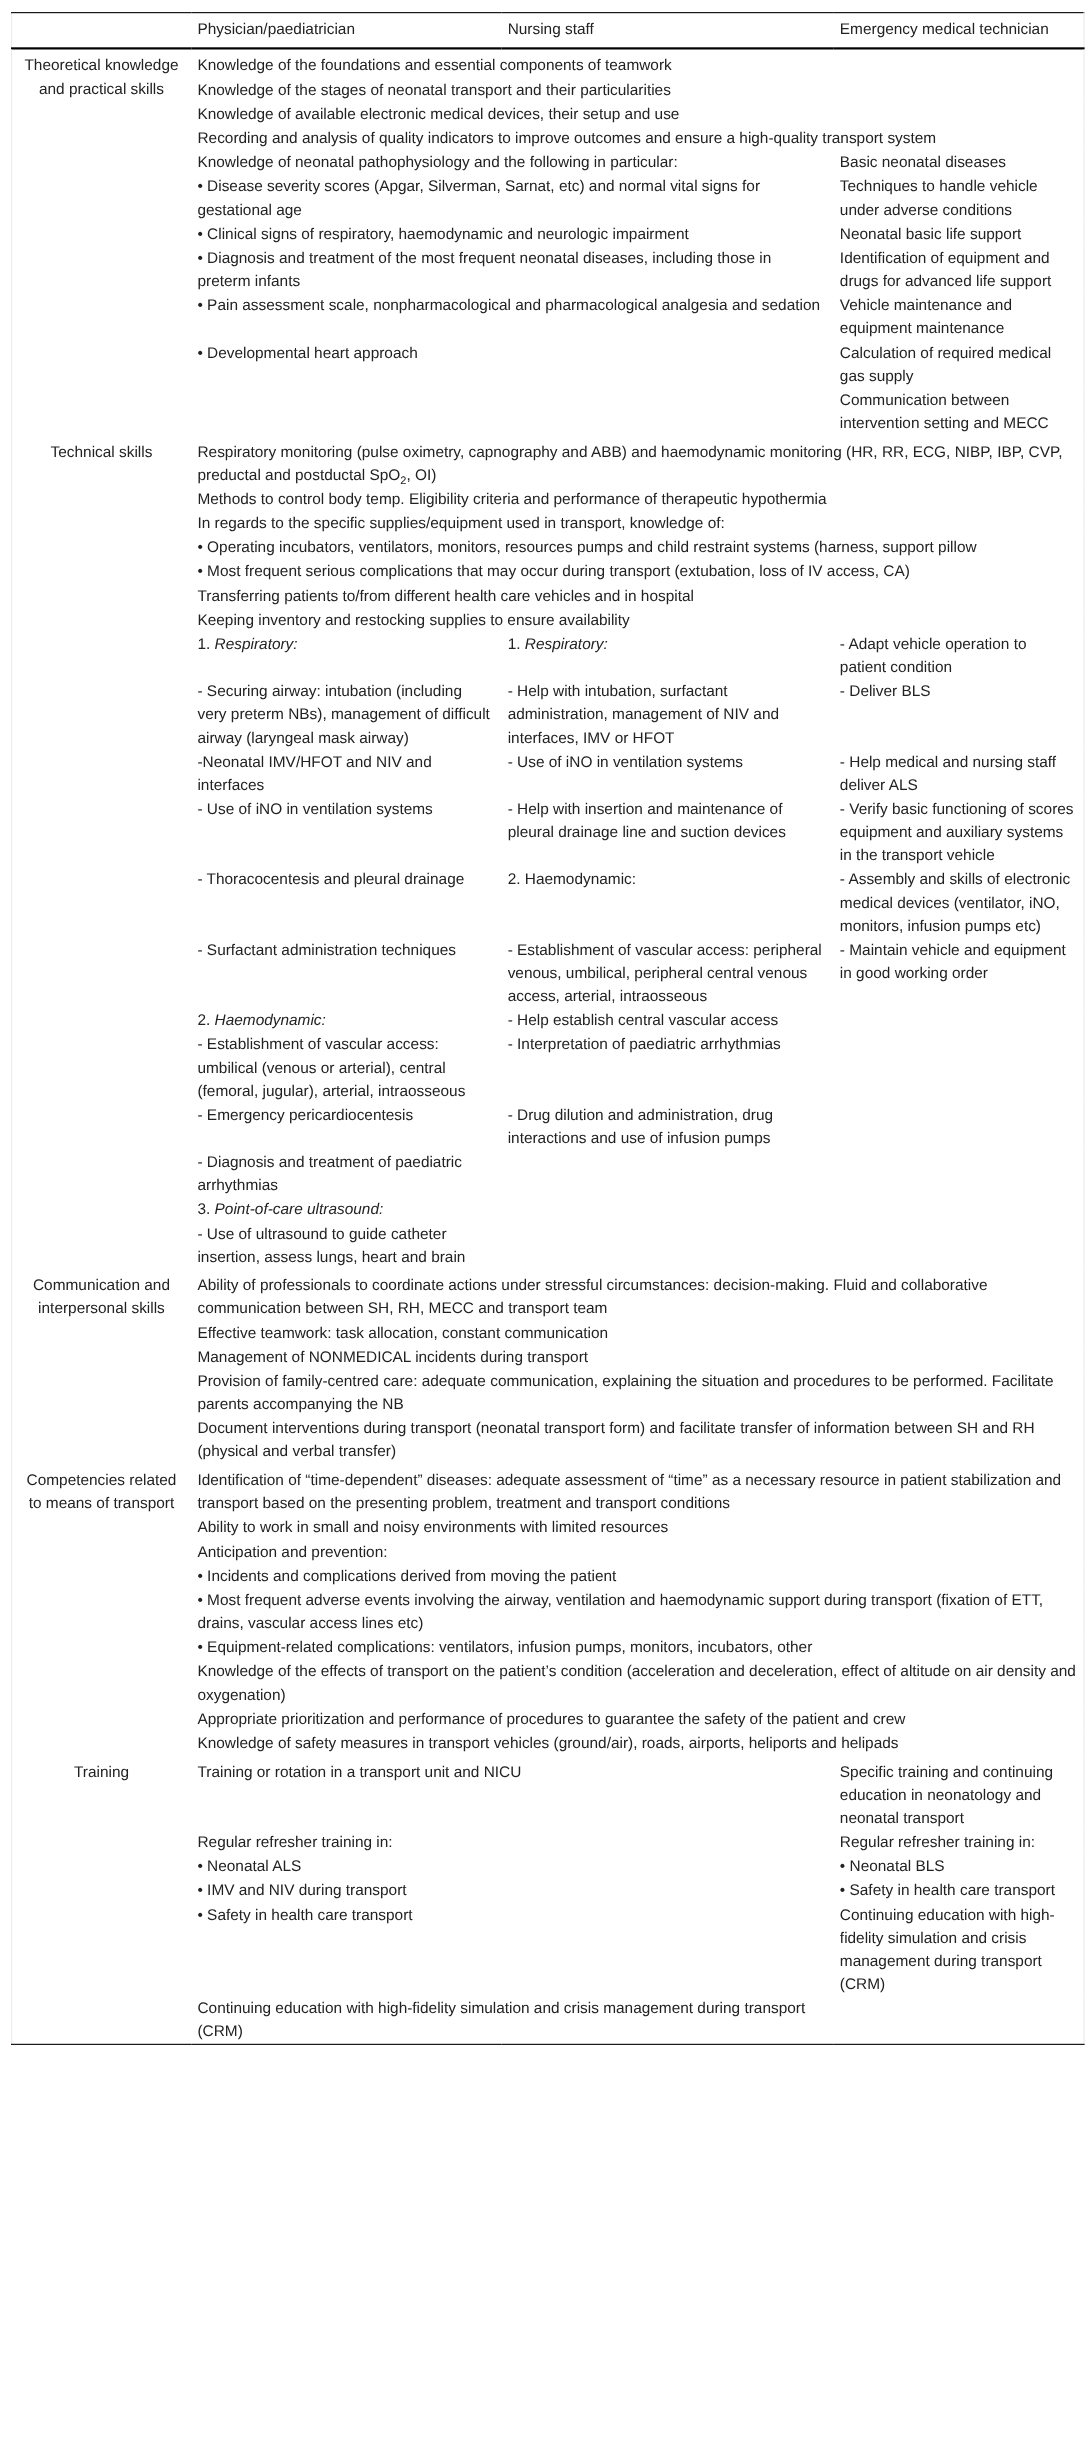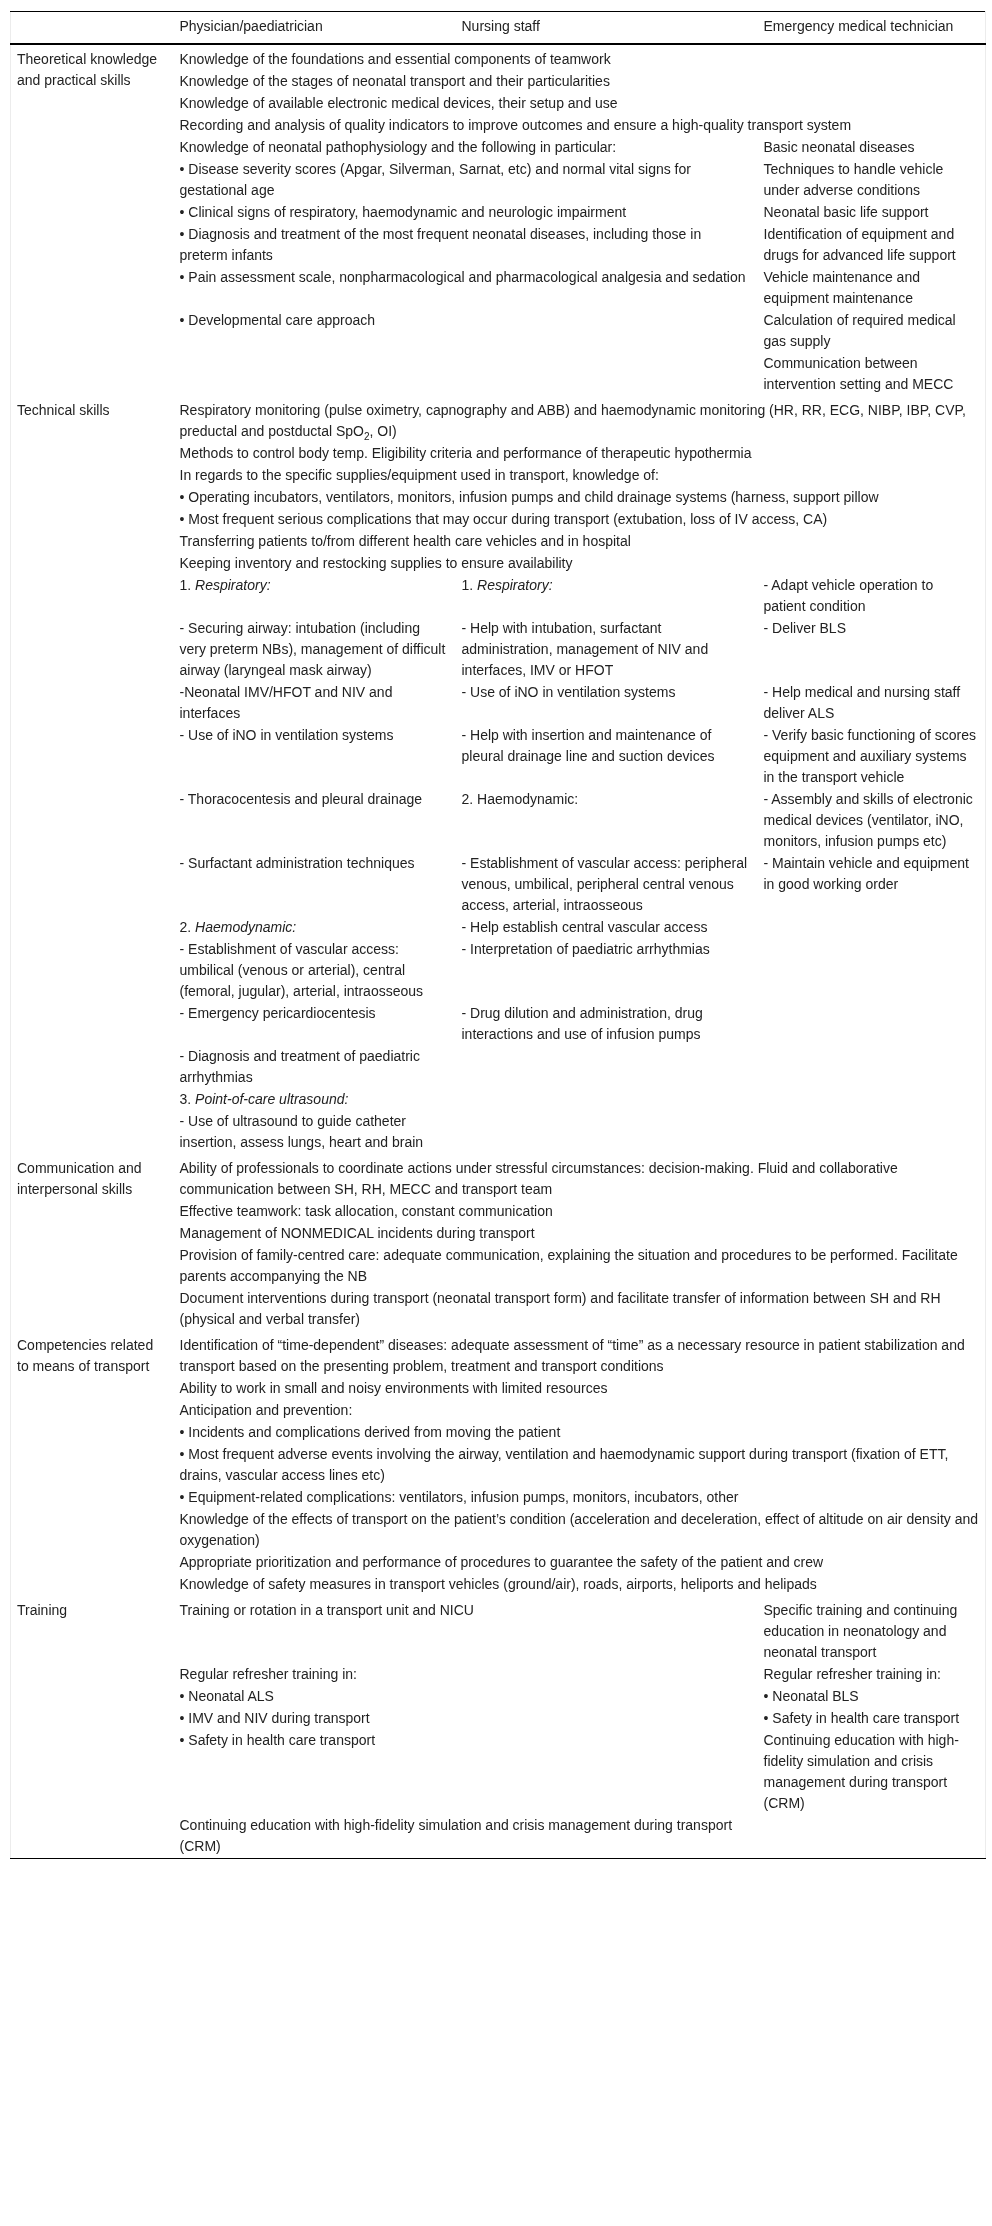--- a/index.html
+++ b/index.html
@@ -26,21 +26,21 @@
     text-align: left;
     padding: 4px 6px 6px 6px;
     border-bottom: 2px solid #000;
     vertical-align: top;
   }
   thead th.cat { text-align: center; }
   td {
     vertical-align: top;
     padding: 0 6px 1px 6px;
   }
-  td.cat { padding-top: 3px; }
+  td.cat { text-align: center; padding-top: 3px; }
   tr.first td { padding-top: 4px; }
   tr.first td.cat { padding-top: 4px; }
   sub { font-size: 10px; line-height: 0; }
   i { }
 </style>
 </head>
 <body>
 
 <div class="wrap">
   <table class="comp">
@@ -86,39 +86,39 @@
         </tr>
         <tr>
           <td colspan="2">• Diagnosis and treatment of the most frequent neonatal diseases, including those in preterm infants</td>
           <td>Identification of equipment and drugs for advanced life support</td>
         </tr>
         <tr>
           <td colspan="2">• Pain assessment scale, nonpharmacological and pharmacological analgesia and sedation</td>
           <td>Vehicle maintenance and equipment maintenance</td>
         </tr>
         <tr>
-          <td colspan="2">• Developmental care approach</td>
+          <td colspan="2">• Developmental heart approach</td>
           <td>Calculation of required medical gas supply</td>
         </tr>
         <tr>
           <td colspan="2"></td>
           <td>Communication between intervention setting and MECC</td>
         </tr>
         <tr class="first">
           <td class="cat" rowspan="19">Technical skills</td>
           <td colspan="3"><span>Respiratory monitoring (pulse oximetry, capnography and ABB) and haemodynamic monitoring (HR, RR, ECG, NIBP, IBP, CVP, preductal and postductal SpO</span><sub>2</sub><span>, OI)</span></td>
         </tr>
         <tr>
           <td colspan="3">Methods to control body temp. Eligibility criteria and performance of therapeutic hypothermia</td>
         </tr>
         <tr>
           <td colspan="3">In regards to the specific supplies/equipment used in transport, knowledge of:</td>
         </tr>
         <tr>
-          <td colspan="3">• Operating incubators, ventilators, monitors, infusion pumps and child drainage systems (harness, support pillow</td>
+          <td colspan="3">• Operating incubators, ventilators, monitors, resources pumps and child restraint systems (harness, support pillow</td>
         </tr>
         <tr>
           <td colspan="3">• Most frequent serious complications that may occur during transport (extubation, loss of IV access, CA)</td>
         </tr>
         <tr>
           <td colspan="3">Transferring patients to/from different health care vehicles and in hospital</td>
         </tr>
         <tr>
           <td colspan="3">Keeping inventory and restocking supplies to ensure availability</td>
         </tr>

